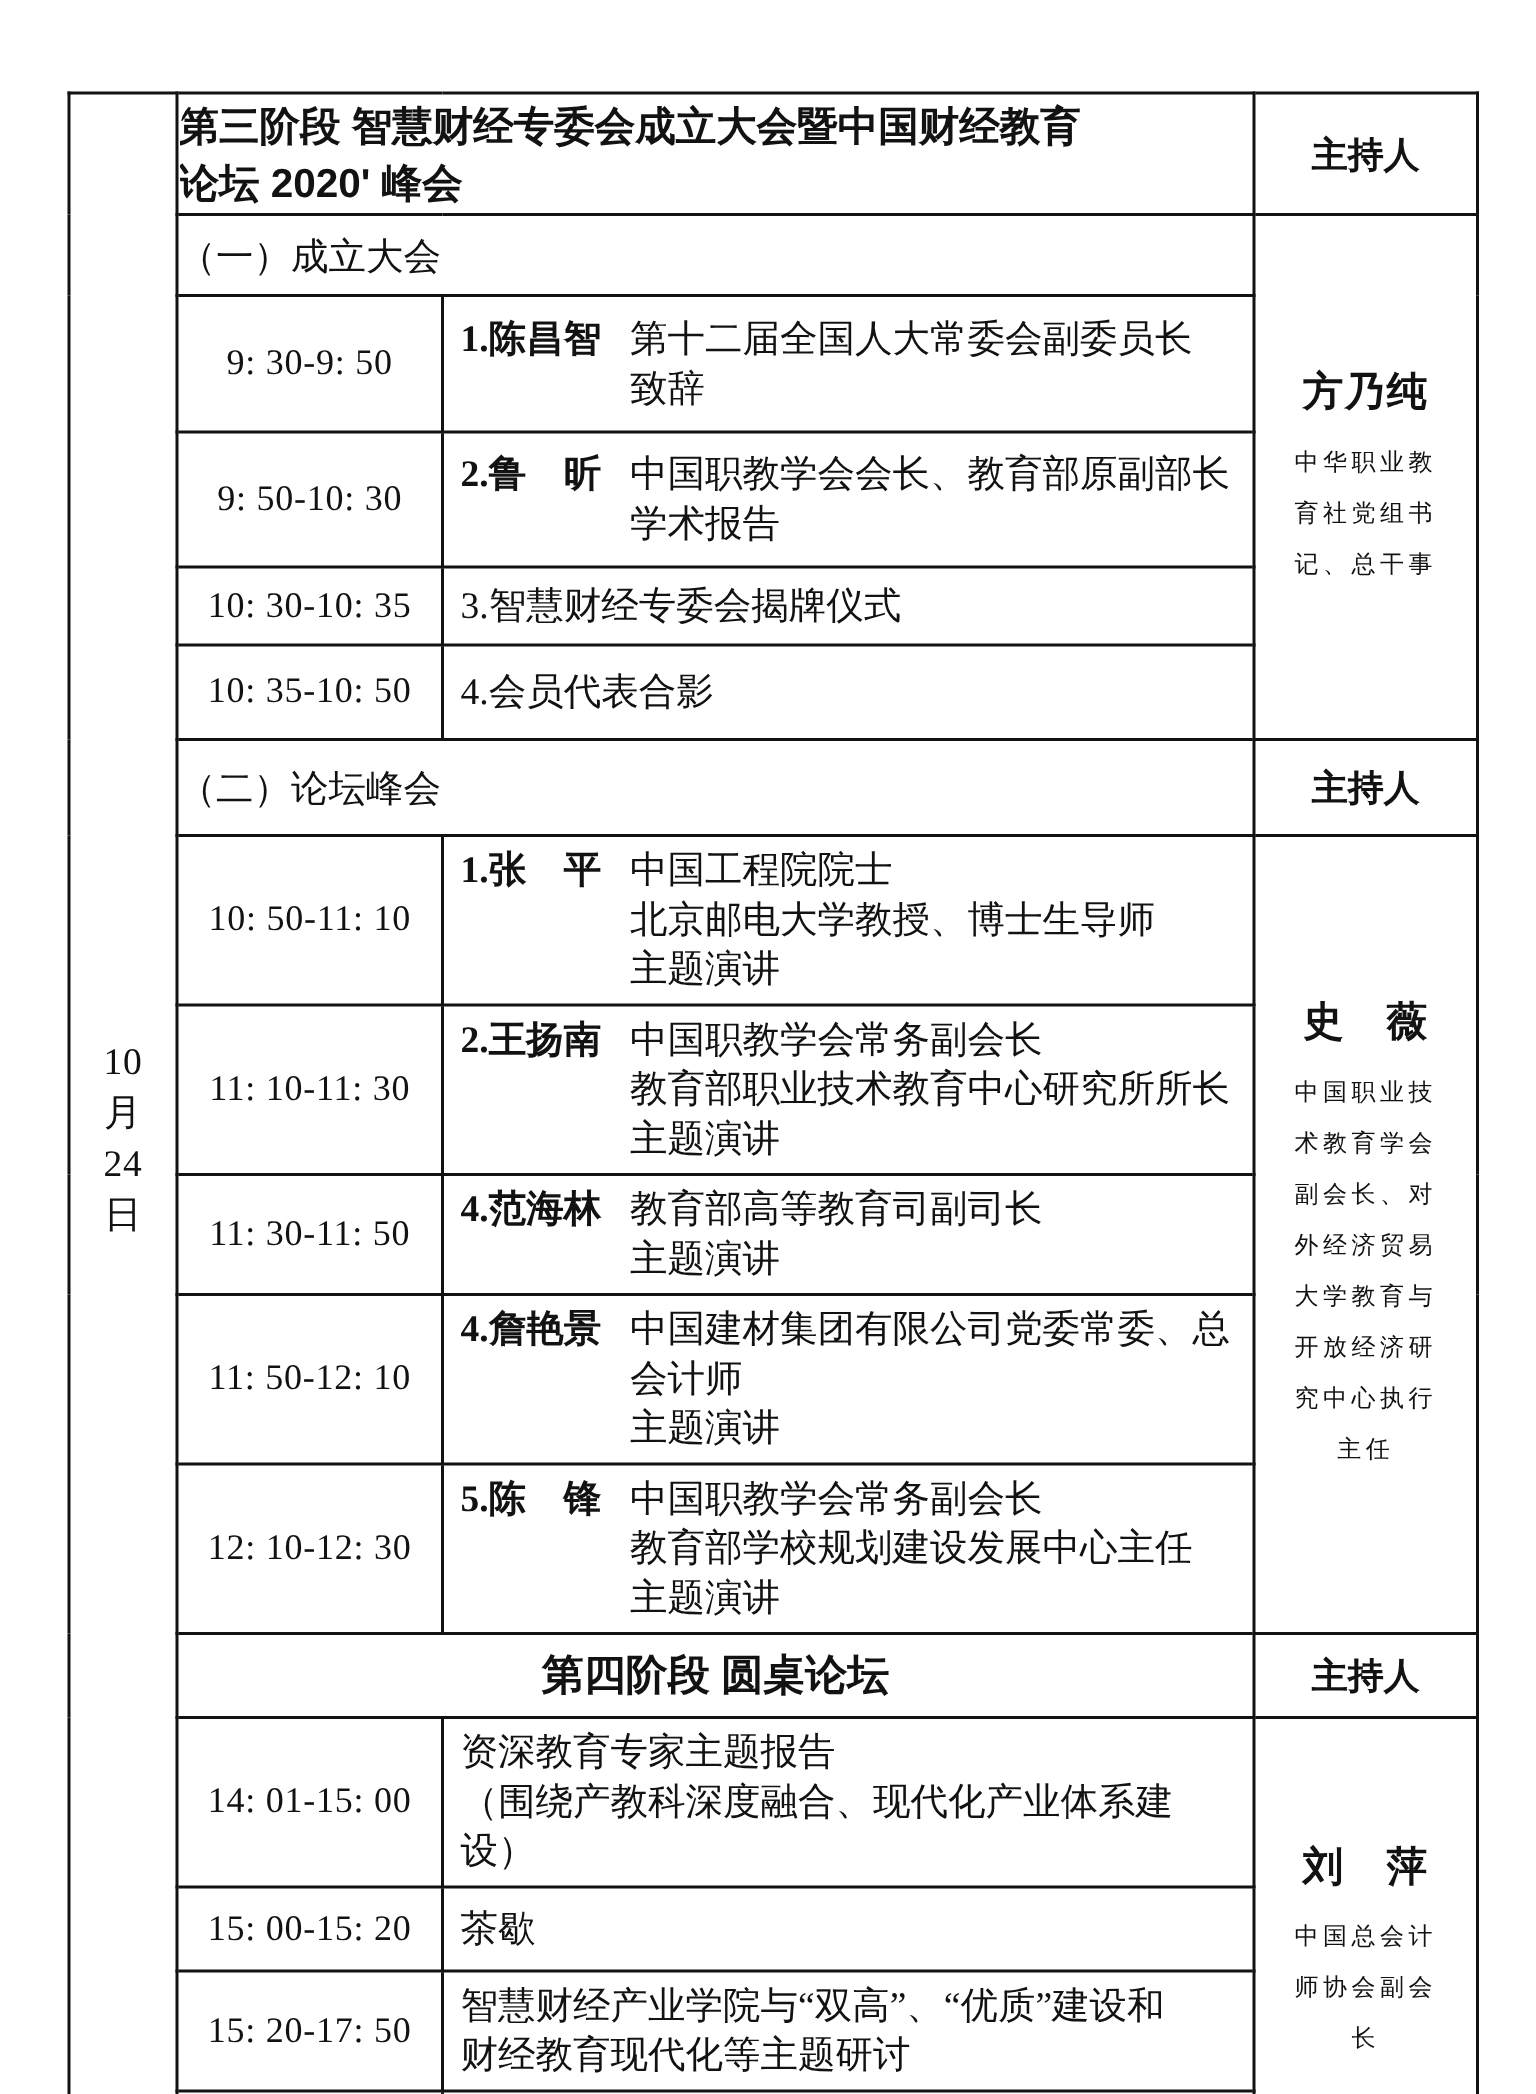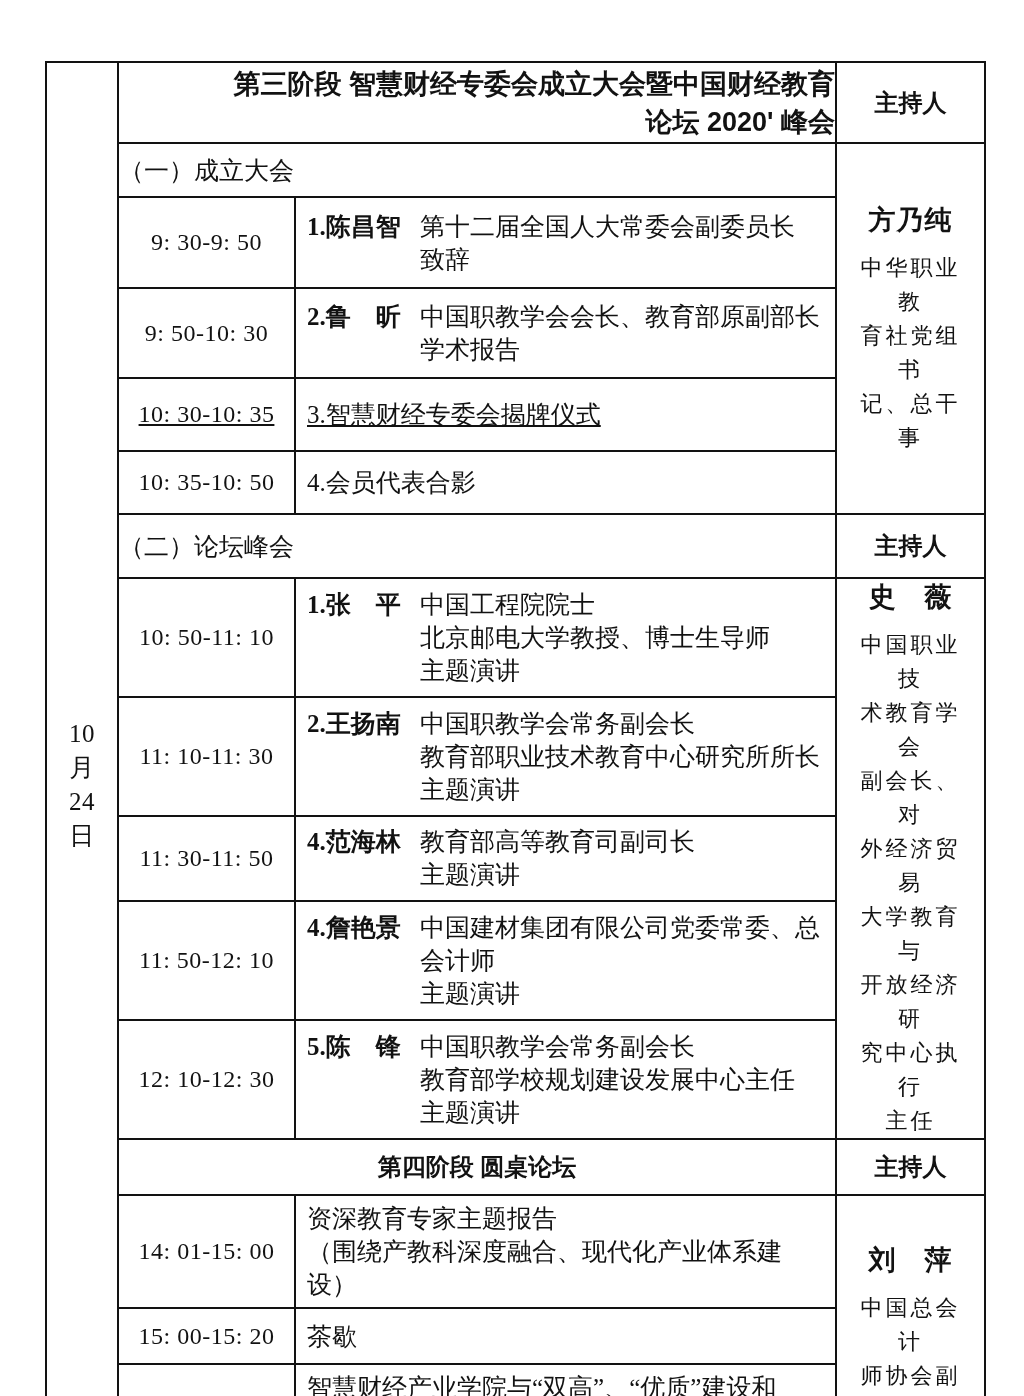--- a/index.html
+++ b/index.html
@@ -32,60 +32,61 @@
     padding: 0;
     vertical-align: middle;
     overflow: hidden;
   }
 
   
   tr.r-title { height: 81px; }
   tr.r-sec1  { height: 54px; }
   tr.r1  { height: 91px; }
   tr.r2  { height: 90px; }
-  tr.r3  { height: 73px; text-decoration: underline; }
+  tr.r3  { height: 52px; }
   tr.r4  { height: 63px; }
   tr.r-sec2 { height: 64px; }
   tr.r5  { height: 102px; }
   tr.r6  { height: 102px; }
   tr.r7  { height: 66px; }
   tr.r8  { height: 95px; }
   tr.r9  { height: 98px; }
   tr.r-sec3 { height: 56px; }
   tr.r10 { height: 71px; }
   tr.r11 { height: 56px; }
   tr.r12 { height: 80px; }
   tr.r13 { height: 63px; }
 
   .date-cell {
     text-align: center;
     font-size: 25px;
     line-height: 34px;
     letter-spacing: 0.5px;
   }
   .title-cell {
-    text-align: right;
+    text-align: left;
     font-weight: bold;
     font-size: 27px;
     line-height: 38px;
     font-family: "Liberation Sans", "DejaVu Sans", sans-serif;
+    border-radius: 24px;
   }
   .hostlbl-cell {
     text-align: center;
     font-weight: bold;
     font-size: 24px;
     margin-left: 11px;
   }
   .sec-cell {
     font-size: 25px;
   }
   .stage-cell {
     text-align: center;
     font-weight: bold;
-    font-size: 24px;
+    font-size: 28px;
     font-family: "Liberation Sans", "DejaVu Sans", sans-serif;
   }
   .time-cell {
     text-align: center;
     font-size: 24px;
     letter-spacing: 0.5px;
     white-space: nowrap;
   }
   .content-cell {
     padding: 6px 10px 6px 11px;
@@ -112,24 +113,24 @@
     margin-top: 41px;
   }
   .host-name {
     font-weight: bold;
     font-size: 27px;
     letter-spacing: 1px;
     margin-bottom: 13px;
     white-space: nowrap;
   }
   .host-desc {
-    font-size: 22px;
+    font-size: 16px;
     letter-spacing: 3px;
     line-height: 34px;
-    padding: 0 13px;
+    padding: 0 1px;
   }
 </style>
 </head>
 <body>
 
 <table class="agenda">
   <colgroup>
     <col class="c-date">
       <col class="c-time">
       <col class="c-content">

